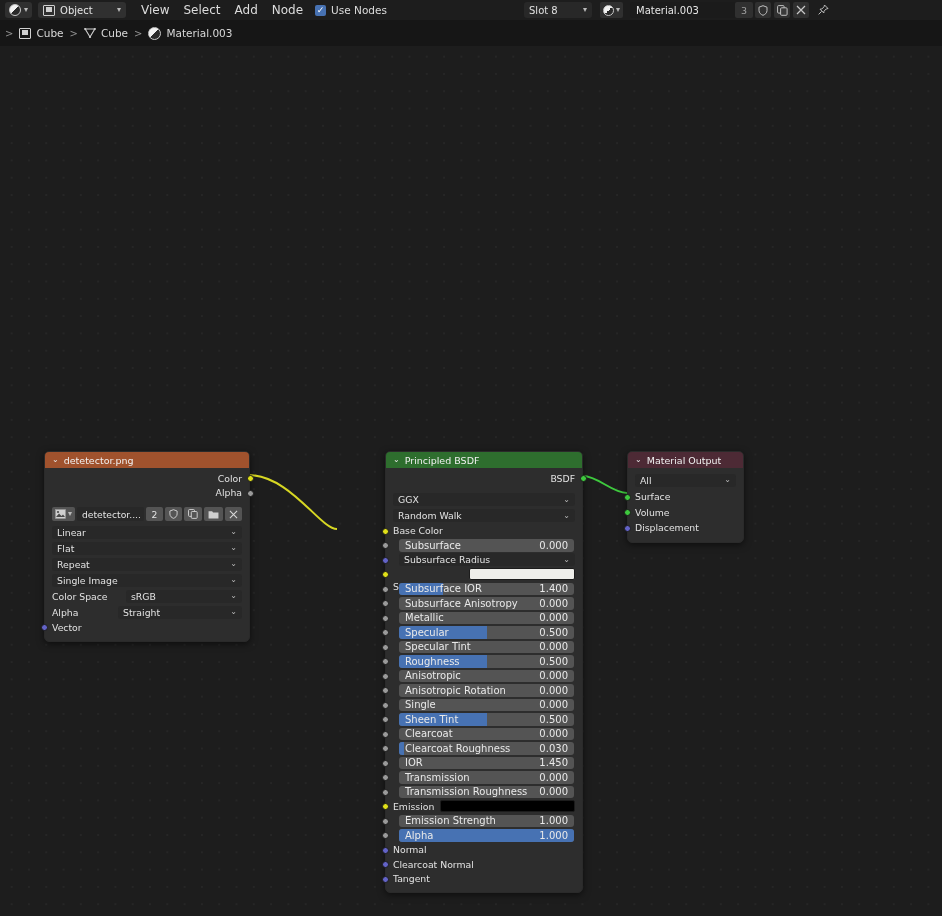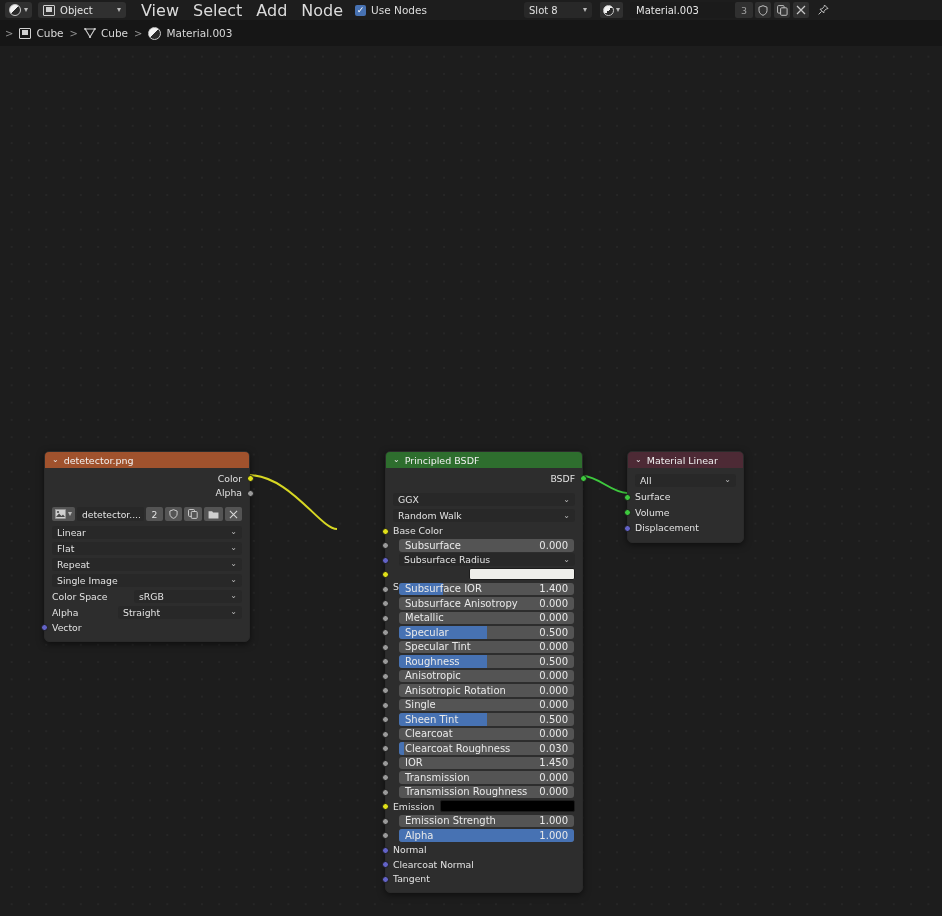--- a/index.html
+++ b/index.html
@@ -17,21 +17,21 @@
     background: #1d1d1d;
     display: flex; align-items: center;
   }
   .tb-group { display: flex; align-items: center; }
   .tb-btn {
     height: 16px; background: #303030; border-radius: 3px;
     display: flex; align-items: center; padding: 0 4px; gap: 3px;
     color: #e5e5e5; font-size: 10px;
   }
   .tb-menu {
-    color: #dcdcdc; font-size: 16px; padding: 0 7px; height: 16px;
+    color: #dcdcdc; font-size: 12px; padding: 0 7px; height: 16px;
     display: flex; align-items: center;
   }
   .chev { font-size: 8px; color: #b9b9b9; line-height: 1; }
   .shader-ball {
     width: 12px; height: 12px; border-radius: 50%;
     background: linear-gradient(135deg,#f2f2f2 0 50%, #2a2a2a 50% 100%);
     border: 1px solid #c8c8c8;
   }
   .obj-icon {
     width: 12px; height: 11px; border: 1.4px solid #d0d0d0; border-radius: 1px;
@@ -348,21 +348,21 @@
       </div>
       <div class="row" style="height:16px;text-align:right;">
         <span class="dropdown full">
           <span>Single Image</span>
           <span class="chev">⌄</span>
         </span>
       </div>
 
       <div class="pair-row">
         <span class="pair-label">Color Space</span>
-        <span class="dropdown" style="margin-left:16px;">
+        <span class="dropdown" style="margin-left:8px;">
           <span>sRGB</span>
           <span class="chev">⌄</span>
         </span>
       </div>
       <div class="pair-row">
         <span class="pair-label">Alpha</span>
         <span class="dropdown" style="margin-left:0;">
           <span>Straight</span>
           <span class="chev">⌄</span>
         </span>
@@ -567,21 +567,21 @@
             <span class="sock in s-purple" style="top: 4px;"></span>
             <span class="row-label">Tangent</span>
           </div>
         </div>
     </div>
   </div>
 
   <div class="node" id="node-output" style="left:627px;top:405px;width:117px;">
     <div class="node-head" style="background:#4d2a35;">
       <span class="chev">⌄</span>
-      <span>Material Linear</span>
+      <span>Material Output</span>
     </div>
     <div class="node-body">
       <div class="row" style="height:18px;">
         <span class="dropdown full">
           <span>All</span>
           <span class="chev">⌄</span>
         </span>
       </div>
       <div class="row" style="height:15.5px;">
         <span class="sock in s-green" style="top:4.5px;"></span>

